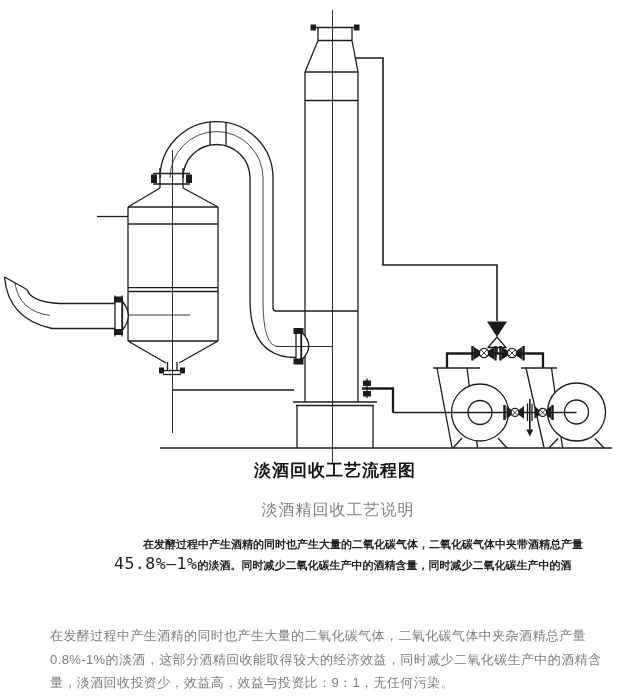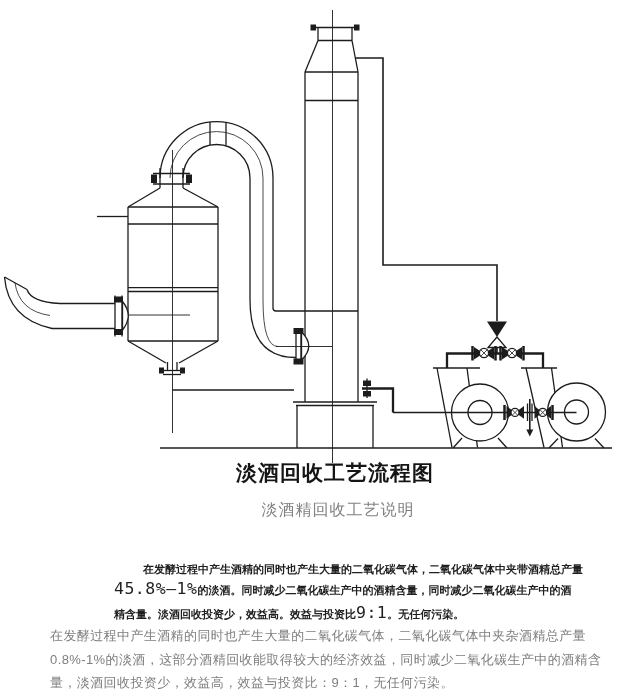--- a/index.html
+++ b/index.html
@@ -12,27 +12,27 @@
   svg{position:absolute;left:0;top:0;}
   .ln{fill:none;stroke:var(--line);stroke-width:1.3px;}
   .thin{fill:none;stroke:var(--line);stroke-width:0.8px;}
   .cl{fill:none;stroke:var(--line);stroke-width:0.9px;}
   .med{fill:none;stroke:var(--line);stroke-width:1.6px;}
   .thk{fill:none;stroke:var(--line);stroke-width:2.3px;}
   .bar{fill:none;stroke:var(--line);stroke-width:2.5px;}
   .fl{fill:var(--line);stroke:none;}
   .wf{fill:#ffffff;stroke:var(--line);stroke-width:1.3px;}
   .t1{position:absolute;left:335px;top:459px;transform:translateX(-50%);
-      font-size:21px;font-weight:bold;color:var(--title);white-space:nowrap;letter-spacing:1px;}
+      font-size:17px;font-weight:bold;color:var(--title);white-space:nowrap;letter-spacing:1px;}
   .t2{position:absolute;left:338px;top:500px;transform:translateX(-50%);
       font-family:"Liberation Serif","DejaVu Serif",serif;font-size:16px;color:var(--subtitle);
       white-space:nowrap;letter-spacing:1px;filter:blur(0.4px);}
   .note{position:absolute;left:114px;top:537px;color:var(--note);font-weight:600;filter:blur(0.35px);}
   .nl{font-size:11px;white-space:nowrap;}
-  .nl1{line-height:15px;padding-left:29px;margin-top:25px;}
+  .nl1{line-height:15px;padding-left:29px;}
   .nl2{line-height:24px;}
   .nl3{line-height:22px;}
   .big{font-family:"DejaVu Sans Mono","Liberation Mono",monospace;font-size:16.5px;
        font-weight:400;letter-spacing:0.5px;}
   .para{position:absolute;left:38px;top:612px;width:575px;margin:12px;
         font-size:13px;line-height:23.6px;letter-spacing:0.4px;color:var(--para);}
 </style>
 </head>
 <body>
 
@@ -229,18 +229,17 @@
     <line class="med" x1="160" y1="448" x2="612" y2="448"></line>
   </g>
 </svg>
 
 <div class="t1">淡酒回收工艺流程图</div>
 <div class="t2">淡酒精回收工艺说明</div>
 
 <div class="note">
   <div class="nl nl1">在发酵过程中产生酒精的同时也产生大量的二氧化碳气体，二氧化碳气体中夹带酒精总产量</div>
   <div class="nl nl2"><span class="big">45.8%—1%</span><span>的淡酒。同时减少二氧化碳生产中的酒精含量，同时减少二氧化碳生产中的酒</span></div>
-  <div class="nl nl3"><span>精含量。淡酒回收投资少，效益高。效益与投资比</span><span class="big">9:1</span><span>。无任何污染。</span></div>
 </div>
 
 <p class="para">在发酵过程中产生酒精的同时也产生大量的二氧化碳气体，二氧化碳气体中夹杂酒精总产量0.8%-1%的淡酒，这部分酒精回收能取得较大的经济效益，同时减少二氧化碳生产中的酒精含量，淡酒回收投资少，效益高，效益与投资比：9：1，无任何污染。</p>
 
 </div>
 
 </body></html>

